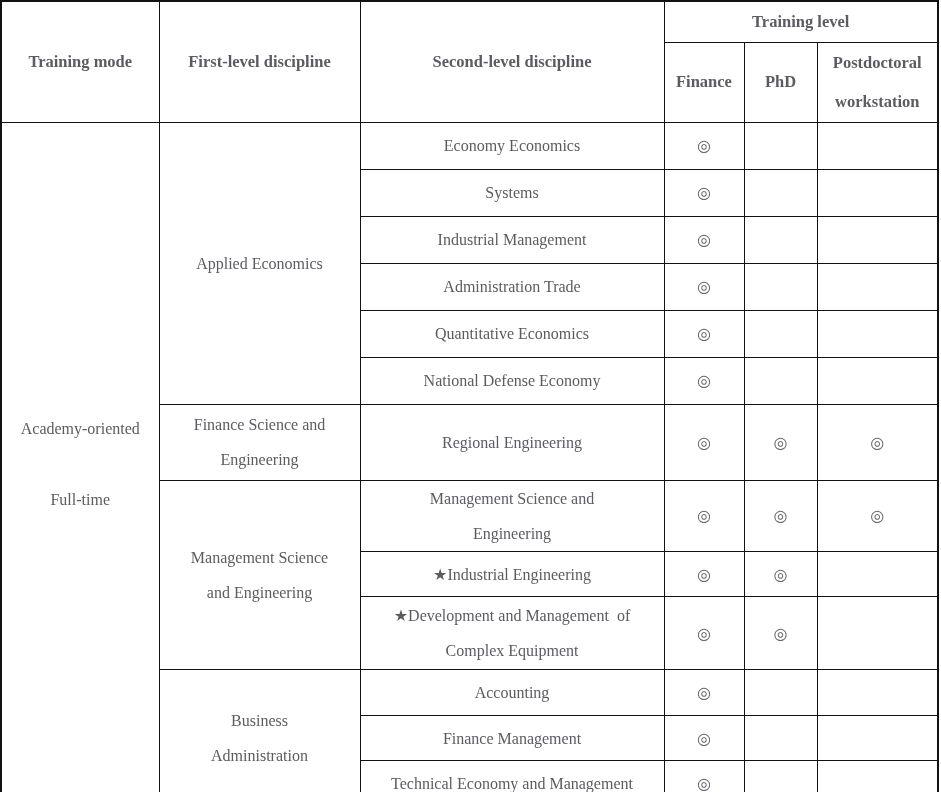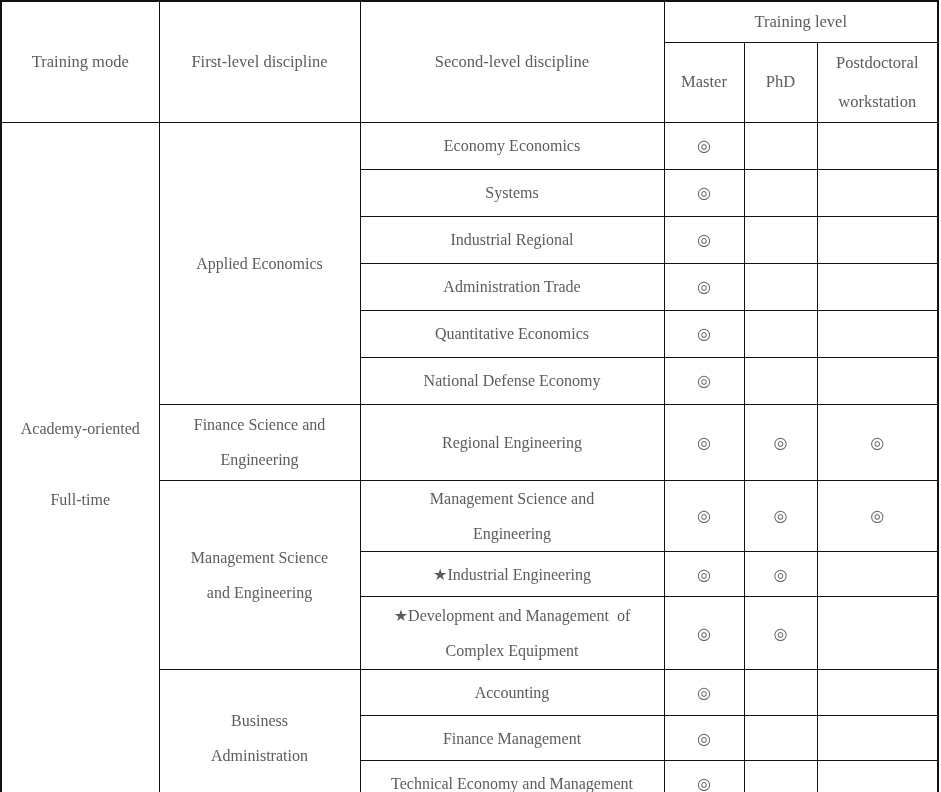--- a/index.html
+++ b/index.html
@@ -25,21 +25,21 @@
     border: 1px solid #121212;
     text-align: center;
     vertical-align: middle;
     padding: 0 4px;
     white-space: pre-line;
     font-size: 16px;
     line-height: 2.2;
     overflow: hidden;
   }
   table.grid th {
-    font-weight: normal;
+    font-weight: bold;
     font-size: 16.5px;
     line-height: 2.4;
   }
   td.tight {
     line-height: 1.15;
     margin-left: 44px;
   }
   td.mark {
     font-size: 15px;
     color: #67676f;
@@ -59,21 +59,21 @@
       <col style="width:121px">
     </colgroup>
     <thead>
       <tr style="height:40px">
         <th rowspan="2">Training mode</th>
         <th rowspan="2">First-level discipline</th>
         <th rowspan="2">Second-level discipline</th>
         <th colspan="3">Training level</th>
       </tr>
       <tr style="height:72px">
-        <th>Master</th>
+        <th>Finance</th>
         <th>PhD</th>
         <th>Postdoctoral
 workstation</th>
       </tr>
     </thead>
     <tbody>
 
       <tr style="height:47px">
         <td rowspan="13">Academy-oriented
 
@@ -84,21 +84,21 @@
         <td class="mark"></td>
         <td class="mark"></td>
       </tr>
       <tr style="height:47px">
         <td>Systems</td>
         <td class="mark">◎</td>
         <td class="mark"></td>
         <td class="mark"></td>
       </tr>
       <tr style="height:47px">
-        <td>Industrial Regional</td>
+        <td>Industrial Management</td>
         <td class="mark">◎</td>
         <td class="mark"></td>
         <td class="mark"></td>
       </tr>
       <tr style="height:47px">
         <td>Administration Trade</td>
         <td class="mark">◎</td>
         <td class="mark"></td>
         <td class="mark"></td>
       </tr>

